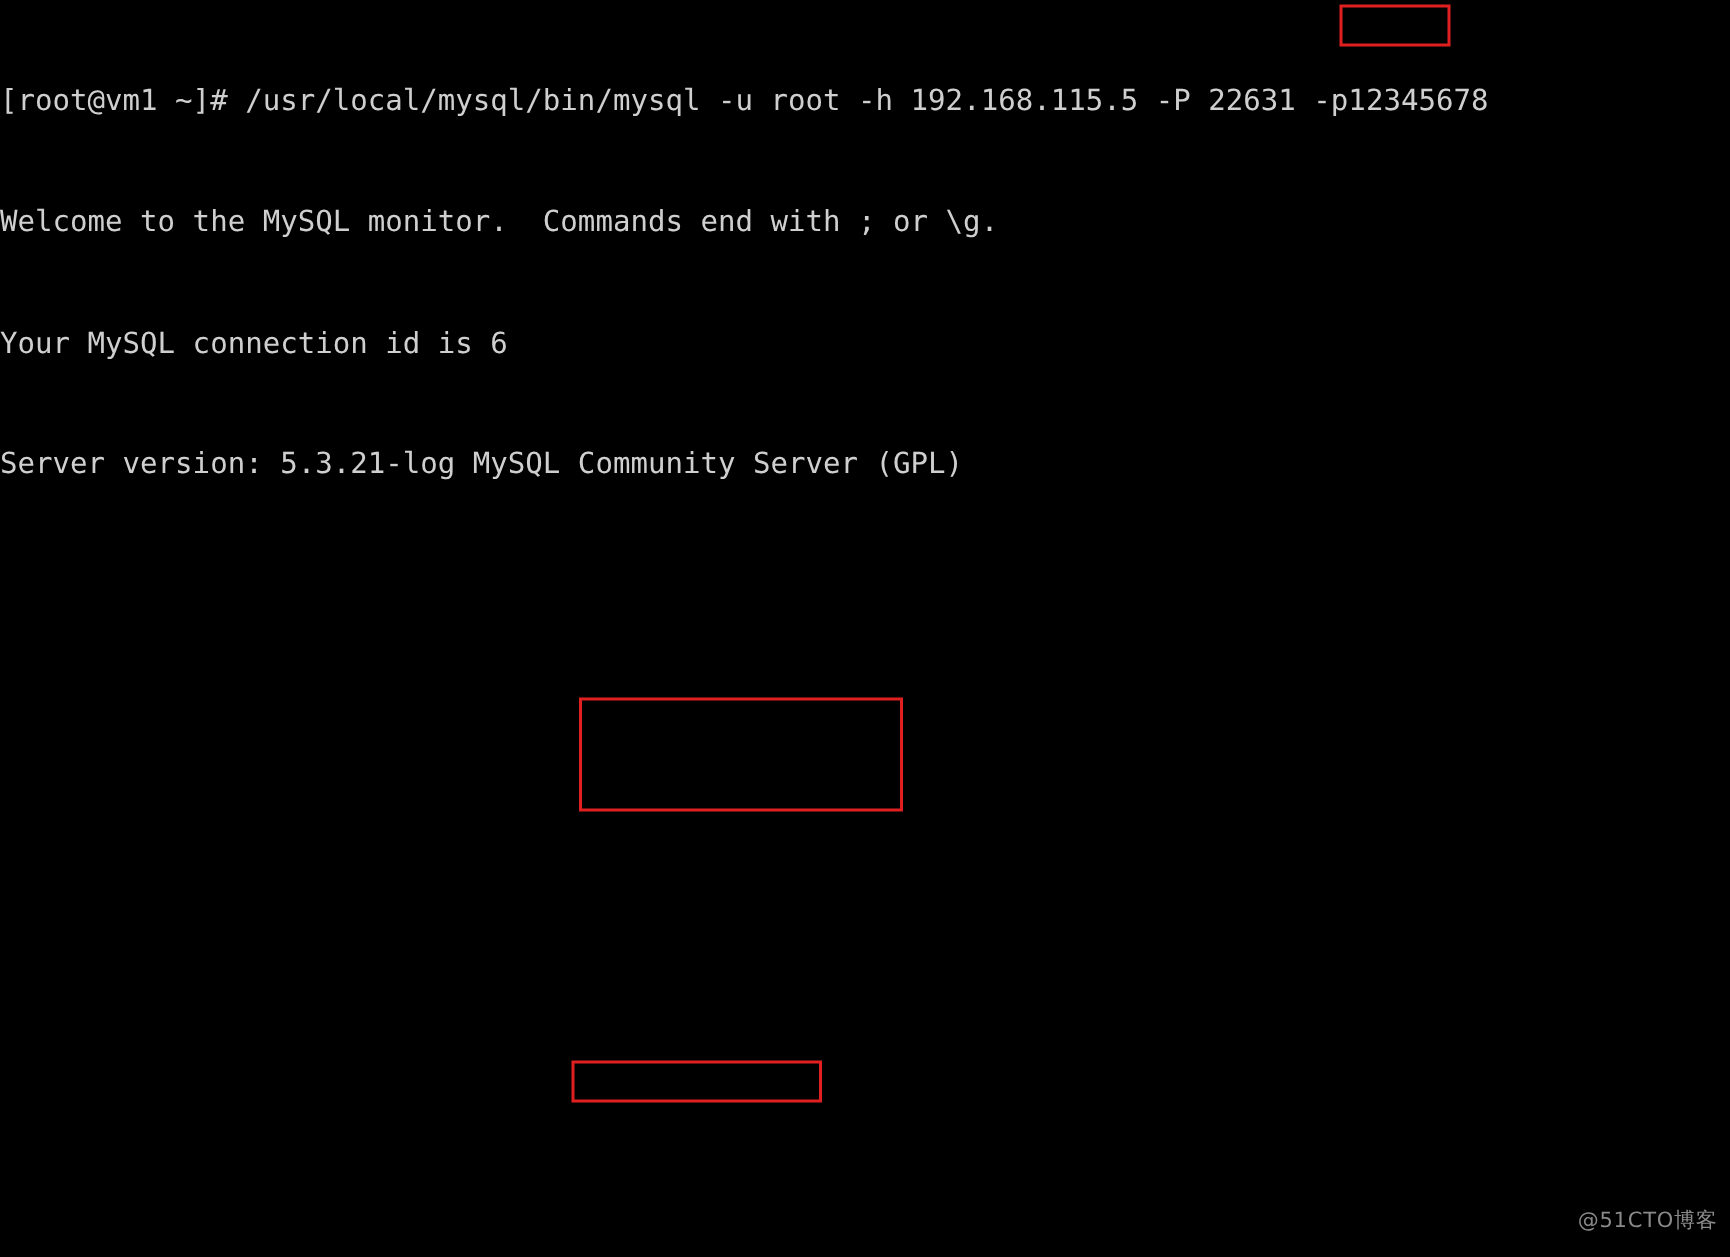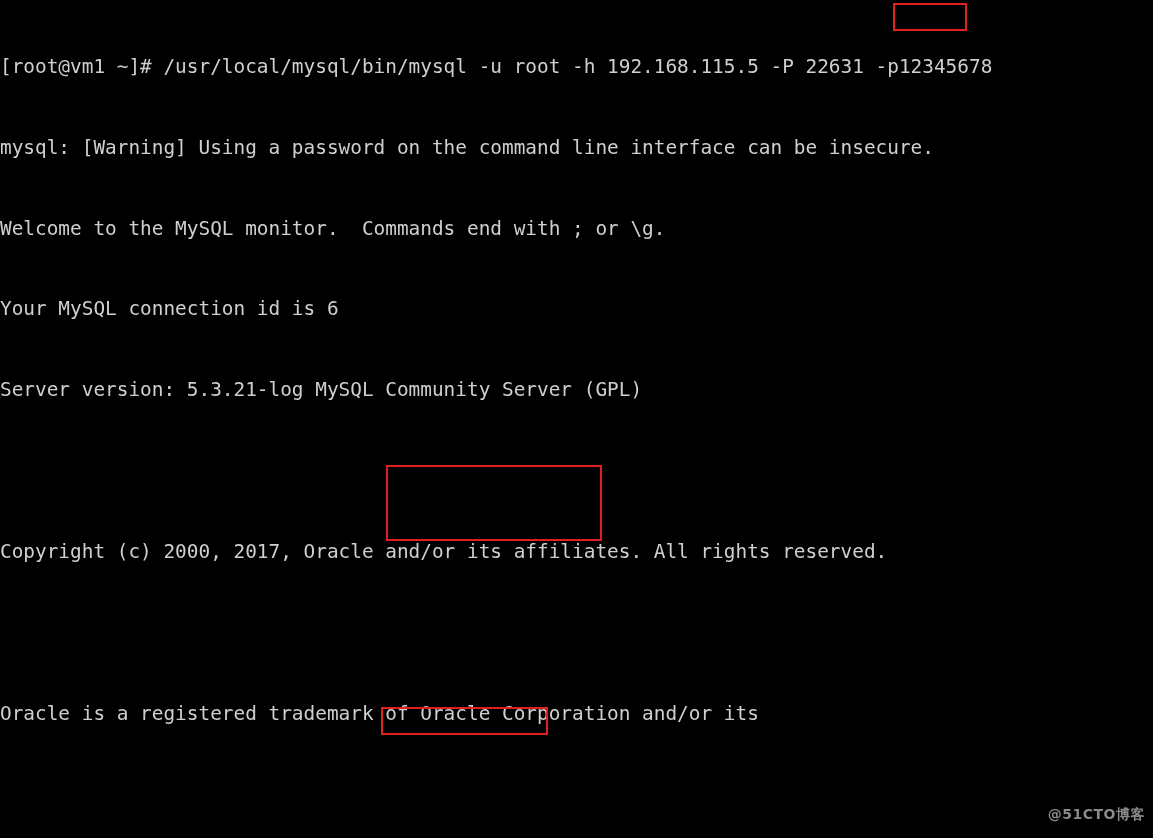--- a/index.html
+++ b/index.html
@@ -58,38 +58,34 @@
 
   #watermark {
     position: absolute;
     right: 8px;
     bottom: 10px;
     color: #8a8a8a;
     font-family: "DejaVu Sans", "Liberation Sans", sans-serif;
     font-size: 14px;
     letter-spacing: 0.5px;
     white-space: pre;
-    font-weight: bold;
   }
 </style>
 </head>
 <body>
 
 <div id="terminal">
 
   <div id="screen">
     <span class="trow">[root@vm1 ~]# /usr/local/mysql/bin/mysql -u root -h 192.168.115.5 -P 22631 -p12345678</span>
-    <span class="trow">mysql: [Warning] Using a password on the command line interface can be insecure.</span>
     <span class="trow">Welcome to the MySQL monitor.  Commands end with ; or \g.</span>
     <span class="trow">Your MySQL connection id is 6</span>
     <span class="trow">Server version: 5.3.21-log MySQL Community Server (GPL)</span>
     <span class="trow blank"></span>
-    <span class="trow">Copyright (c) 2000, 2017, Oracle and/or its affiliates. All rights reserved.</span>
     <span class="trow blank"></span>
-    <span class="trow">Oracle is a registered trademark of Oracle Corporation and/or its</span>
     
     
     
     
     
     
     
     
     
     

